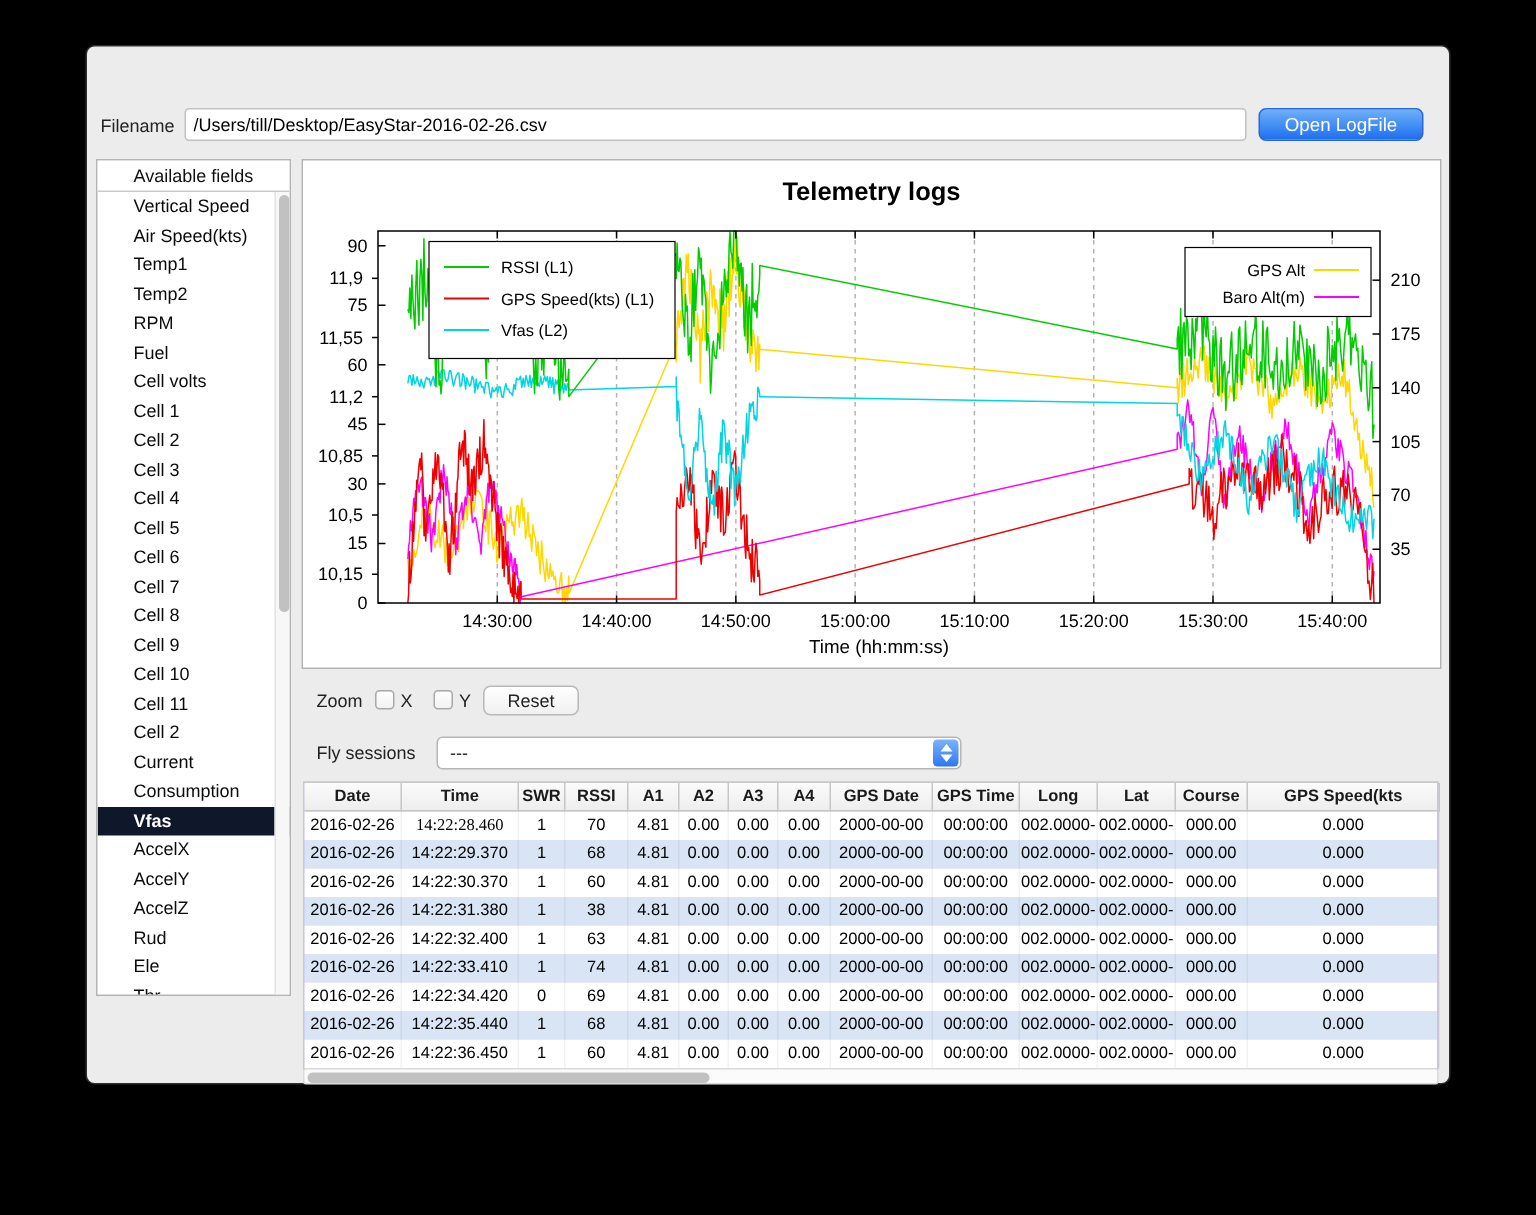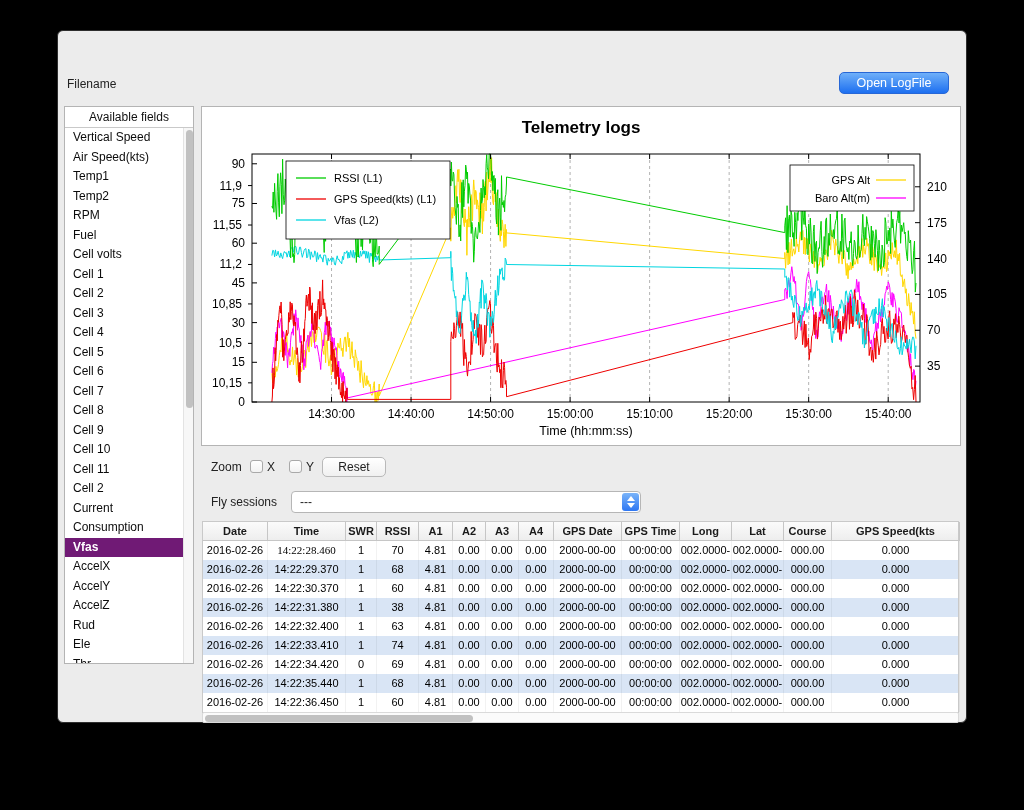--- a/index.html
+++ b/index.html
@@ -28,23 +28,23 @@
   .open-button { position:absolute; left:781px; top:41px; width:110px; height:22px;
                  border-radius:5px; background:linear-gradient(#6fb0f9,#1d6ff0);
                  border:1px solid #2767d6; color:#fff; font-size:12.5px;
                  text-align:center; line-height:20px; cursor:default; }
 
   .sidebar { position:absolute; left:6px; top:75px; width:130px; height:558px;
              background:#fff; border:1px solid #b4b4b4; overflow:hidden; }
   .sidebar-header { height:21px; line-height:21px; text-align:center; font-size:12px;
                     color:#111; border-bottom:1px solid #c9c9c9; background:#fff; }
   .sidebar-list { height:536px; overflow:hidden; }
-  .sidebar-item { height:19.5px; line-height:19.5px; padding-left:8px; font-size:12px;
+  .sidebar-item { height:19.5px; line-height:19.5px; padding-left:24px; font-size:12px;
                   color:#0b0b0b; white-space:nowrap; }
-  .sidebar-item.selected { background:#701a75; color:#fff; font-weight:bold; }
+  .sidebar-item.selected { background:#0f172a; color:#fff; font-weight:bold; }
   .sidebar-scroll-track { position:absolute; right:0; top:21px; bottom:0; width:10px;
                           background:#f7f7f7; border-left:1px solid #e3e3e3; }
   .sidebar-scroll-thumb { position:absolute; left:1.5px; top:2px; width:7px; height:278px;
                           background:#c1c1c1; border-radius:3.5px; }
 
   .chart-panel { position:absolute; left:143px; top:75px; width:760px; height:340px;
                  background:#fff; border:1px solid #b4b4b4; }
   .chart-panel svg { display:block; }
   .chart-panel text { font-family:"Liberation Sans",sans-serif; }
 
@@ -88,20 +88,21 @@
                    background:#fbfbfb; border:1px solid #dadada; border-radius:2px; }
   .hscroll-thumb { position:absolute; left:2px; top:1.5px; width:268px; height:7px;
                    background:#c1c1c1; border-radius:3.5px; }
 </style>
 </head>
 <body>
 
 <div class="window">
 
   <div class="filename-label">Filename</div>
+  <input class="filename-input" value="/Users/till/Desktop/EasyStar-2016-02-26.csv" style="">
   <div class="open-button">Open LogFile</div>
 
   <div class="sidebar">
     <div class="sidebar-header">Available fields</div>
     <div class="sidebar-list">
         <div class="sidebar-item">Vertical Speed</div>
         <div class="sidebar-item">Air Speed(kts)</div>
         <div class="sidebar-item">Temp1</div>
         <div class="sidebar-item">Temp2</div>
         <div class="sidebar-item">RPM</div>

